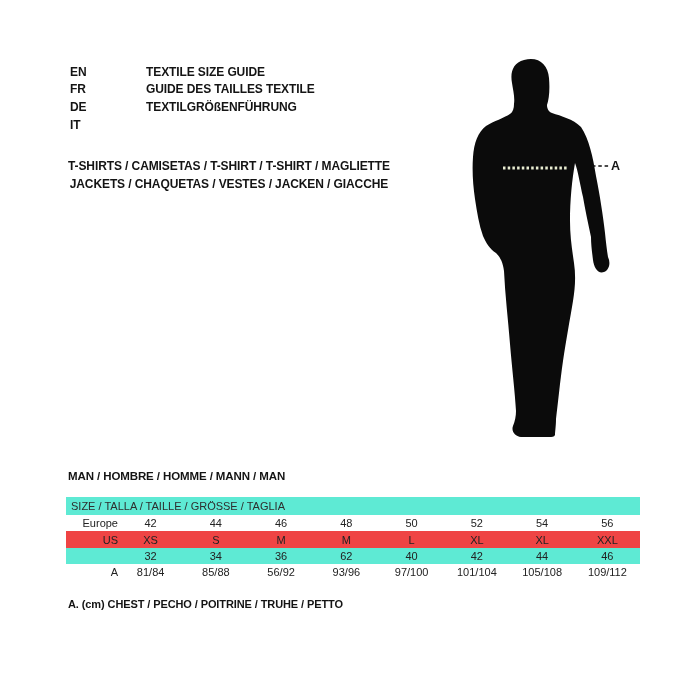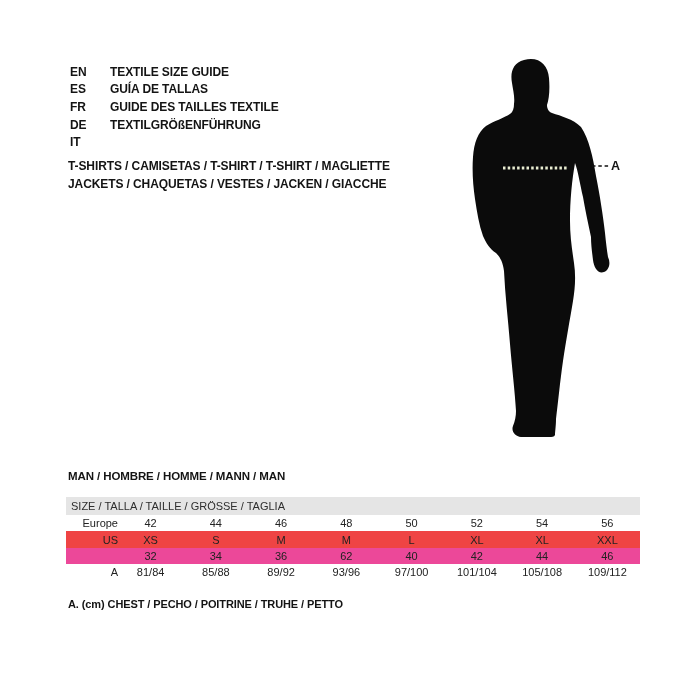--- a/index.html
+++ b/index.html
@@ -3,25 +3,25 @@
 <meta charset="utf-8">
 <style>
   html,body { margin:0; padding:0; background:#fff; }
   .canvas {
     position:relative; width:700px; height:700px; background:#ffffff;
     font-family:"Liberation Sans", sans-serif; color:#141414; overflow:hidden;
   }
   
   .lang-block { position:absolute; left:70px; top:63px; }
   .lang-row { display:flex; height:17.6px; align-items:center;
-              font-size:12px; font-weight:bold; letter-spacing:-0.1px; }
+              font-size:12px; font-weight:bold; letter-spacing:-0.1px;gap:36px; }
   .lang-code { width:40px; }
   
   .product-block { position:absolute; left:68px; top:157px;
-                   font-size:12px; font-weight:bold; line-height:18.4px; letter-spacing:-0.1px; }
+                   font-size:12px; font-weight:bold; line-height:18.4px; letter-spacing:-0.1px;text-align:center; }
   
   .sil-svg { position:absolute; left:430px; top:0; }
   .figure-label { position:absolute; left:611px; top:159px;
                   font-size:12.5px; font-weight:bold; }
   
   .gender-heading { position:absolute; left:68px; top:470px;
                     font-size:11.5px; font-weight:bold; letter-spacing:-0.1px; }
   .size-table { position:absolute; left:66px; top:497px; width:574px; }
   .thead { height:18px; display:flex; align-items:center; box-sizing:border-box;
            padding-left:5px; font-size:11px; color:#2e2e2e; }
@@ -33,24 +33,20 @@
 </style>
 </head>
 <body>
 
 <div class="canvas">
 
   <div class="lang-block">
     <div class="lang-row">
       <span class="lang-code">EN</span>
       <span class="lang-label">TEXTILE SIZE GUIDE</span>
-    </div>
-    <div class="lang-row">
-      <span class="lang-code">ES</span>
-      <span class="lang-label">GUÍA DE TALLAS</span>
     </div>
     <div class="lang-row">
       <span class="lang-code">FR</span>
       <span class="lang-label">GUIDE DES TAILLES TEXTILE</span>
     </div>
     <div class="lang-row">
       <span class="lang-code">DE</span>
       <span class="lang-label">TEXTILGRÖßENFÜHRUNG</span>
     </div>
     <div class="lang-row">
@@ -99,21 +95,21 @@
              C 515 97 513 90 512 83
              C 510 72 513 63 524 60 Z" fill="#0b0b0b"></path>
     <line x1="503" y1="168" x2="567" y2="168" stroke-width="3" stroke-dasharray="2.5 2.2" stroke="#e9edd2"></line>
     <line x1="592" y1="166" x2="609" y2="166" stroke-width="1.6" stroke-dasharray="3.5 2.8" stroke="#111111"></line>
   </svg>
   <div class="figure-label">A</div>
 
   <div class="gender-heading">MAN / HOMBRE / HOMME / MANN / MAN</div>
 
   <div class="size-table">
-    <div class="thead" style="background: #e5e5e5;">
+    <div class="thead" style="background: #5eead4;">
       <span>SIZE / TALLA / TAILLE / GRÖSSE / TAGLIA</span>
     </div>
 
     <div class="trow">
       <span class="tlabel">Europe</span>
       <span class="tval">42</span>
       <span class="tval">44</span>
       <span class="tval">46</span>
       <span class="tval">48</span>
       <span class="tval">50</span>
@@ -127,37 +123,37 @@
       <span class="tval">XS</span>
       <span class="tval">S</span>
       <span class="tval">M</span>
       <span class="tval">M</span>
       <span class="tval">L</span>
       <span class="tval">XL</span>
       <span class="tval">XL</span>
       <span class="tval">XXL</span>
     </div>
 
-    <div class="trow shaded" style="background: #ec4899;">
+    <div class="trow shaded" style="background: #5eead4;">
       <span class="tlabel"></span>
       <span class="tval">32</span>
       <span class="tval">34</span>
       <span class="tval">36</span>
       <span class="tval">62</span>
       <span class="tval">40</span>
       <span class="tval">42</span>
       <span class="tval">44</span>
       <span class="tval">46</span>
     </div>
 
     <div class="trow">
       <span class="tlabel">A</span>
       <span class="tval">81/84</span>
       <span class="tval">85/88</span>
-      <span class="tval">89/92</span>
+      <span class="tval">56/92</span>
       <span class="tval">93/96</span>
       <span class="tval">97/100</span>
       <span class="tval">101/104</span>
       <span class="tval">105/108</span>
       <span class="tval">109/112</span>
     </div>
   </div>
 
   <div class="footnote">A. (cm) CHEST / PECHO / POITRINE / TRUHE / PETTO</div>
 

